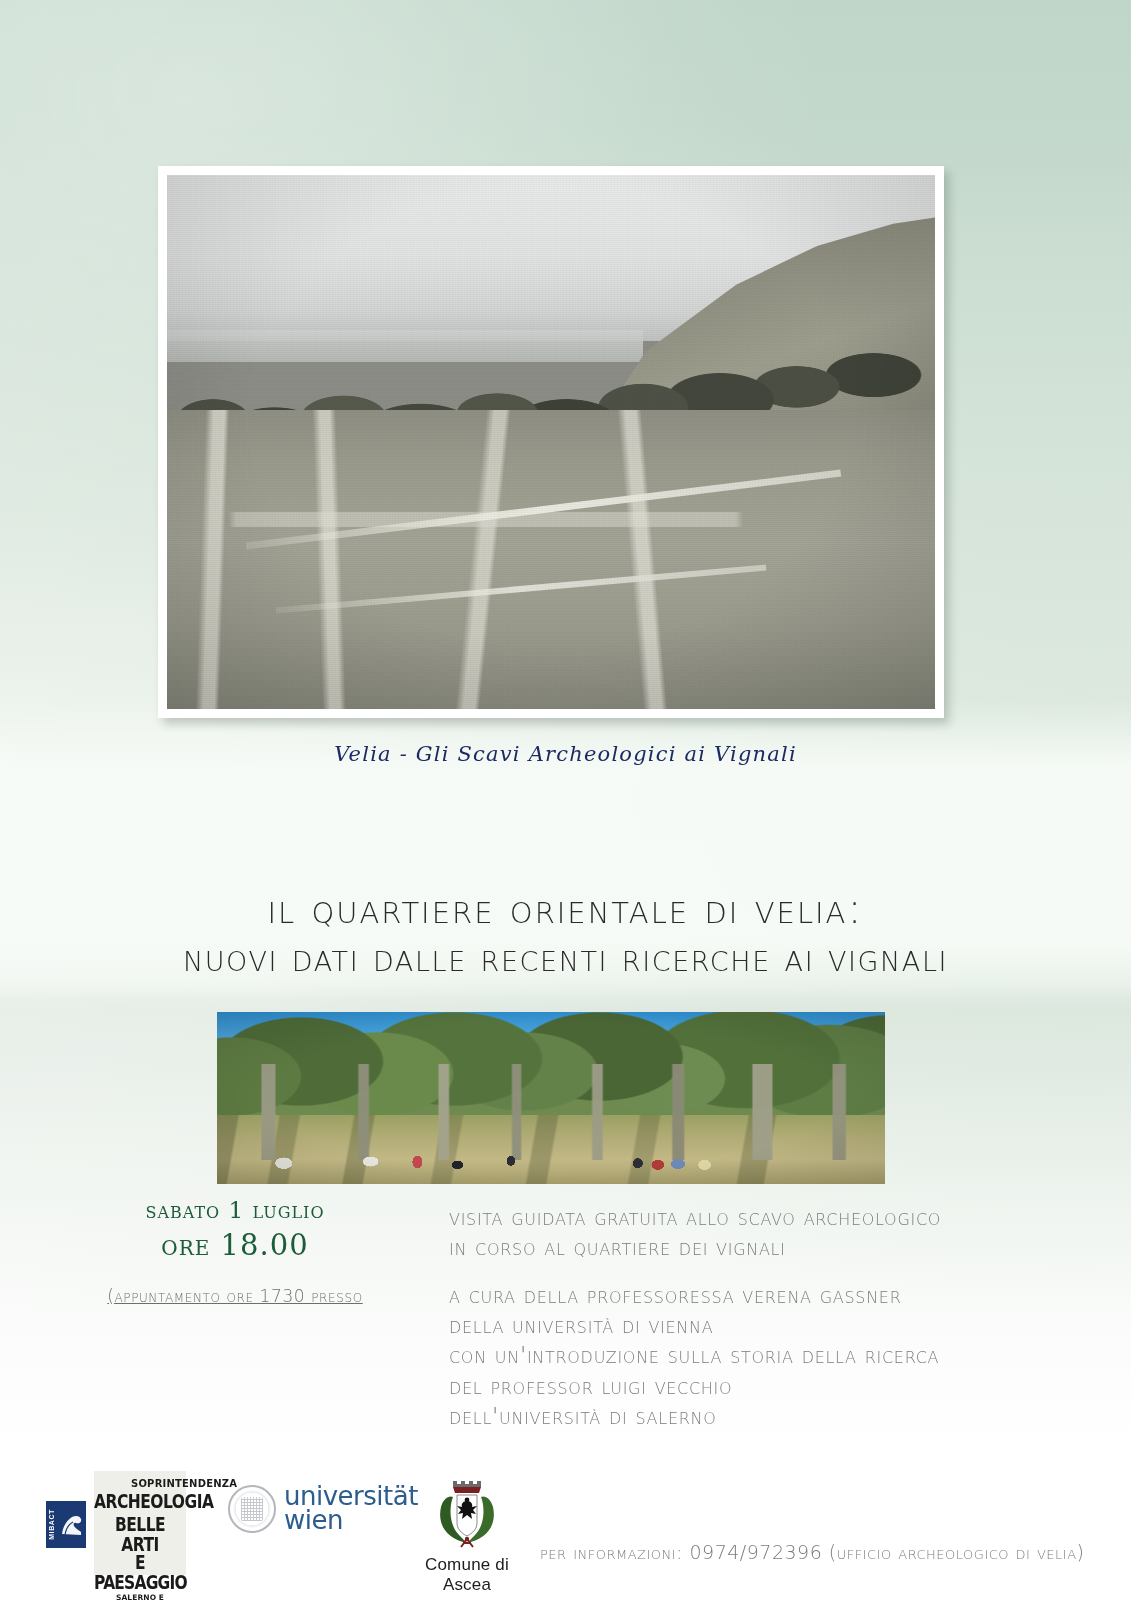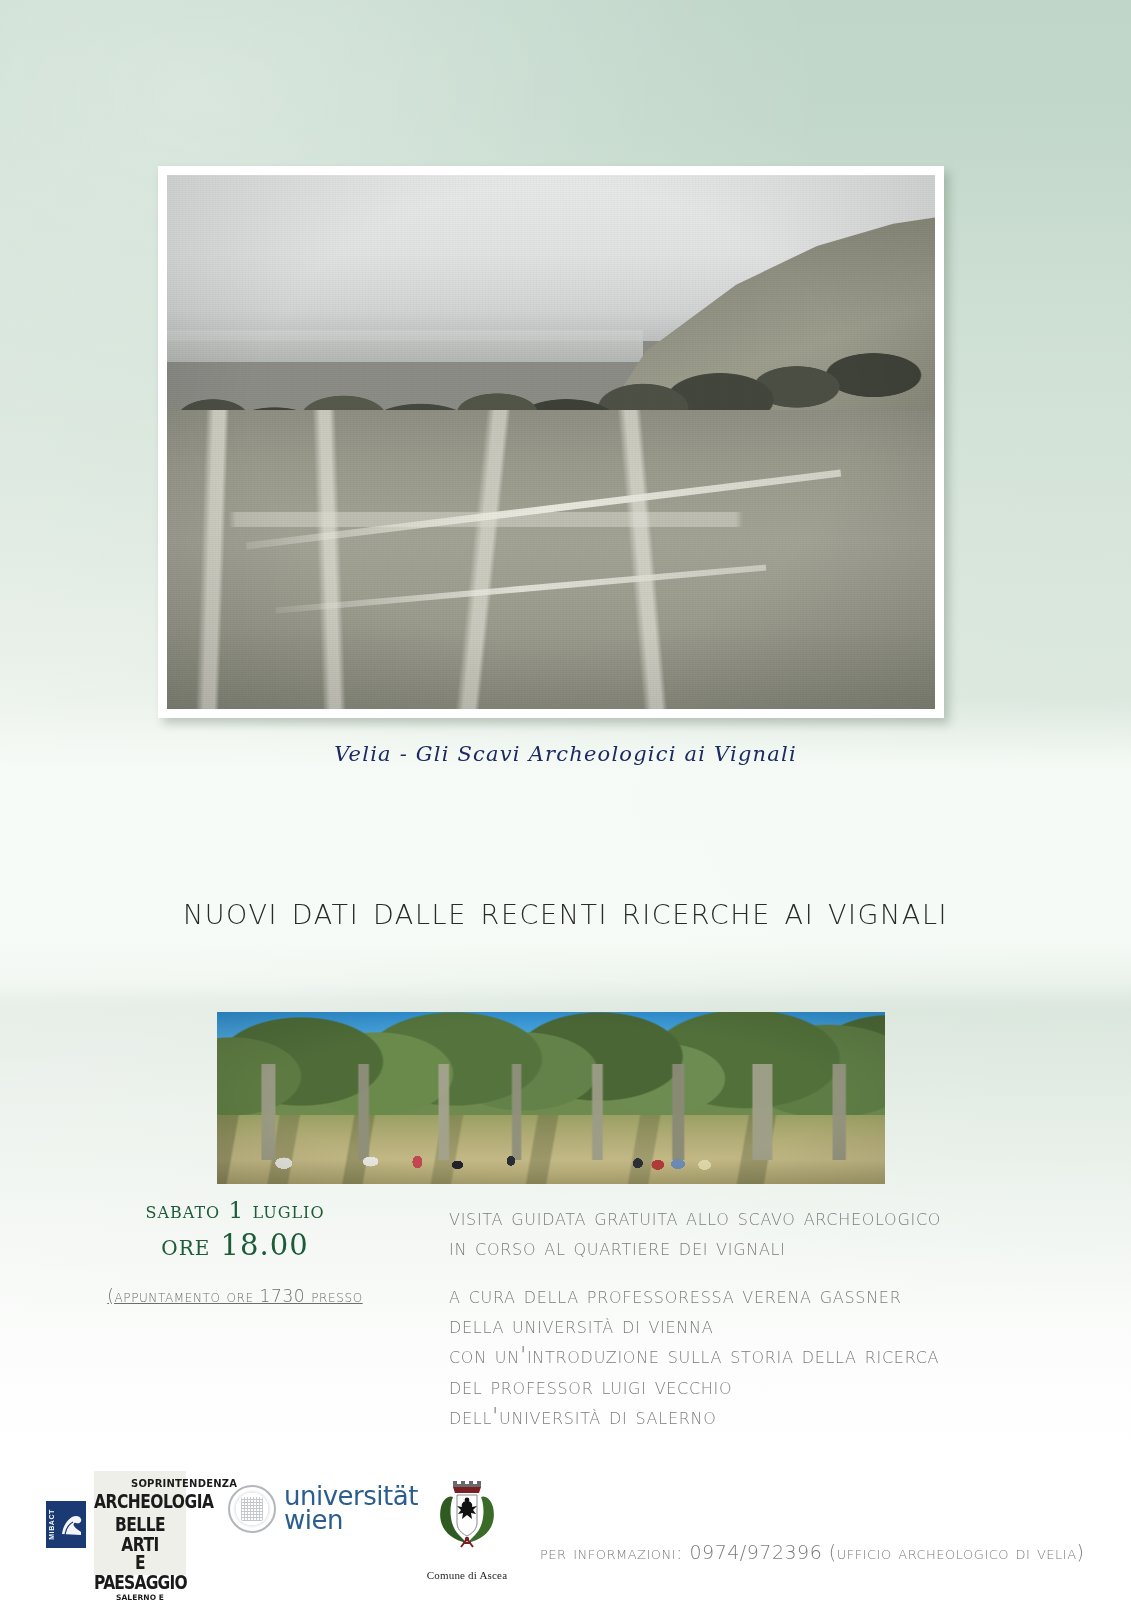--- a/index.html
+++ b/index.html
@@ -405,24 +405,24 @@
 
   .logo-ascea {
     position: absolute;
     left: 412px;
     top: 18px;
     width: 110px;
     text-align: center;
   }
   .ascea-crest { width: 76px; height: 82px; margin: 0 auto; position: relative; }
   .ascea-label {
-    font-family: Liberation Serif, serif;
-    font-size: 11px;
+    font-family: Liberation Sans, sans-serif;
+    font-size: 17px;
     color: #1d1d1d;
-    margin-top: 14px;
+    margin-top: 0;
     letter-spacing: 0.2px;
   }
 
   .info-phone {
     position: absolute;
     left: 540px;
     top: 86px;
     font-family: "DejaVu Sans", sans-serif;
     font-weight: 300;
     font-variant: small-caps;
@@ -450,20 +450,21 @@
       <div class="pt-wall-long"></div>
       <div class="pt-wall-long2"></div>
       <div class="pt-noise"></div>
       <div class="pt-vignette"></div>
     </div>
   </div>
 
   <div class="caption">Velia  -  Gli Scavi Archeologici ai Vignali</div>
 
   <div class="title-block">
+    <div class="title-1">Il quartiere orientale di Velia:</div>
     <div class="title-2">nuovi dati dalle recenti ricerche ai Vignali</div>
   </div>
 
   <div class="photo-grove">
     <div class="pg-sky"></div>
     <div class="pg-canopy"></div>
     <div class="pg-ground"></div>
     <div class="pg-shadows"></div>
     <div class="pg-trunks"></div>
     <div class="pg-people"></div>

